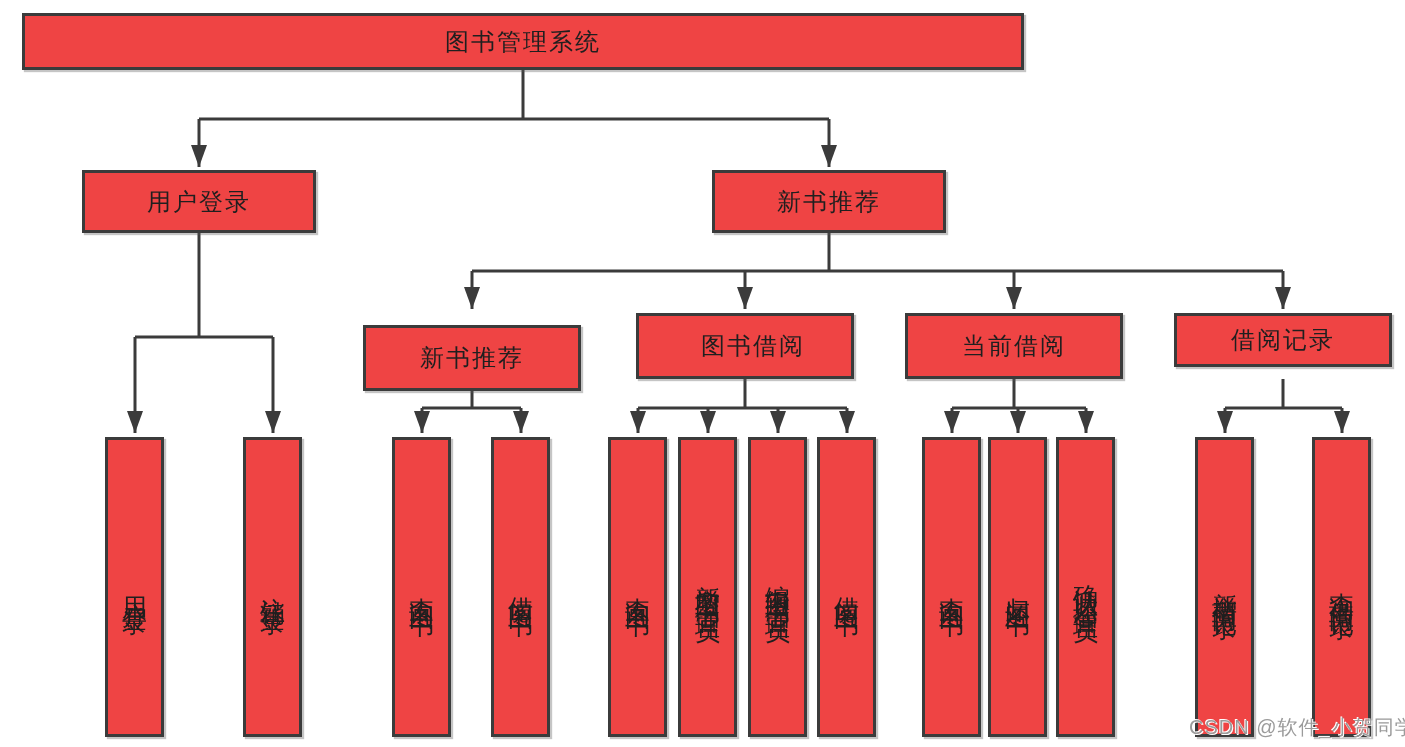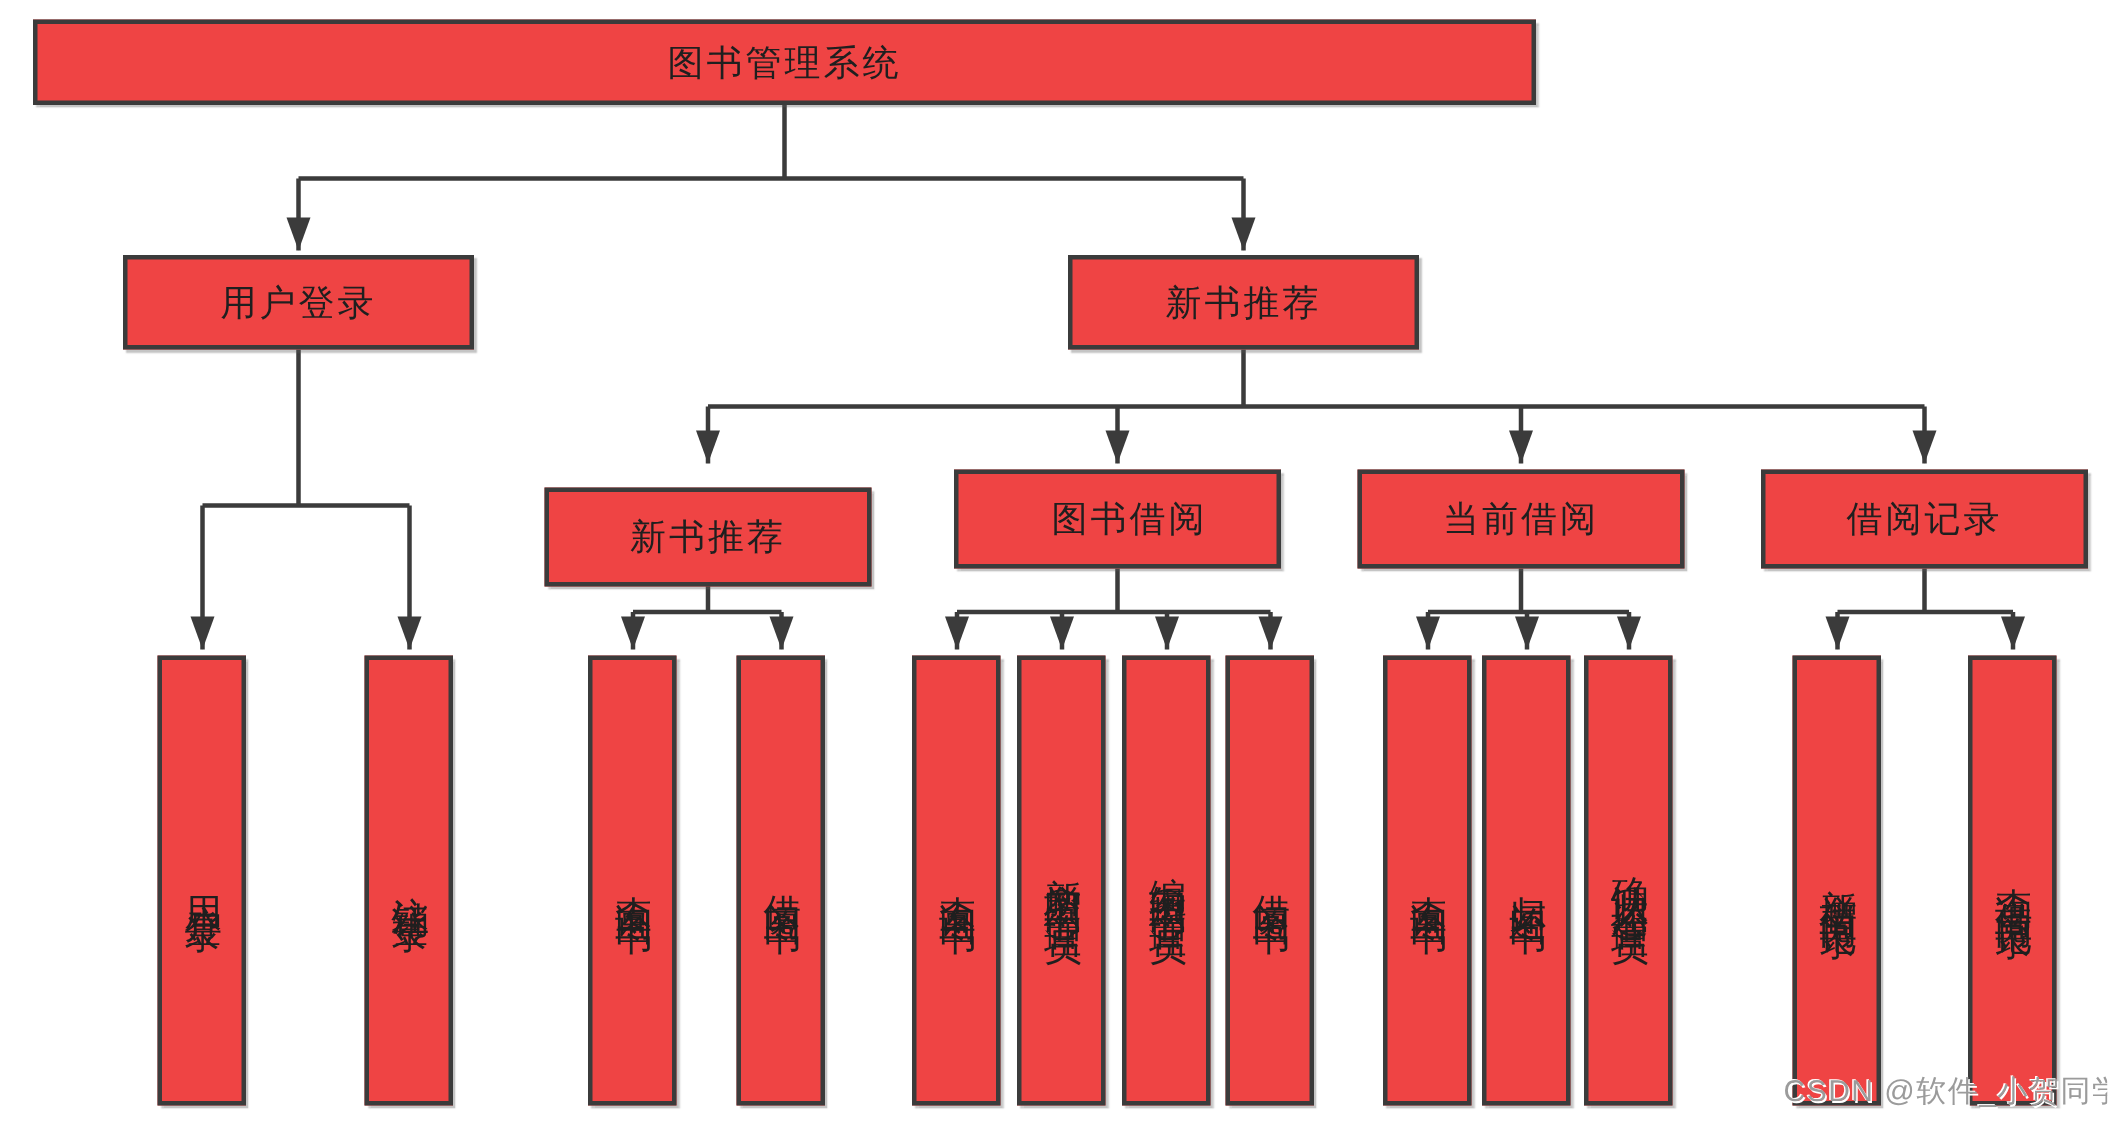--- a/index.html
+++ b/index.html
@@ -115,21 +115,21 @@
 
   <div class="node h-node" style="left:363px;top:325px;width:218px;height:66px;">
     <span>新书推荐</span>
   </div>
   <div class="node h-node" style="left:636px;top:313px;width:218px;height:66px;padding-left:16px;">
     <span>图书借阅</span>
   </div>
   <div class="node h-node" style="left:905px;top:313px;width:218px;height:66px;">
     <span>当前借阅</span>
   </div>
-  <div class="node h-node" style="left:1174px;top:313px;width:218px;height:66px;">
+  <div class="node h-node" style="left:1174px;top:313px;width:218px;height:54px;">
     <span>借阅记录</span>
   </div>
 
   <div class="node v-node" style="left:105px;top:437px;width:59px;height:300px;">
     <span class="vtext">用户登录</span>
   </div>
   <div class="node v-node" style="left:243px;top:437px;width:59px;height:300px;">
     <span class="vtext">注销登录</span>
   </div>
 

